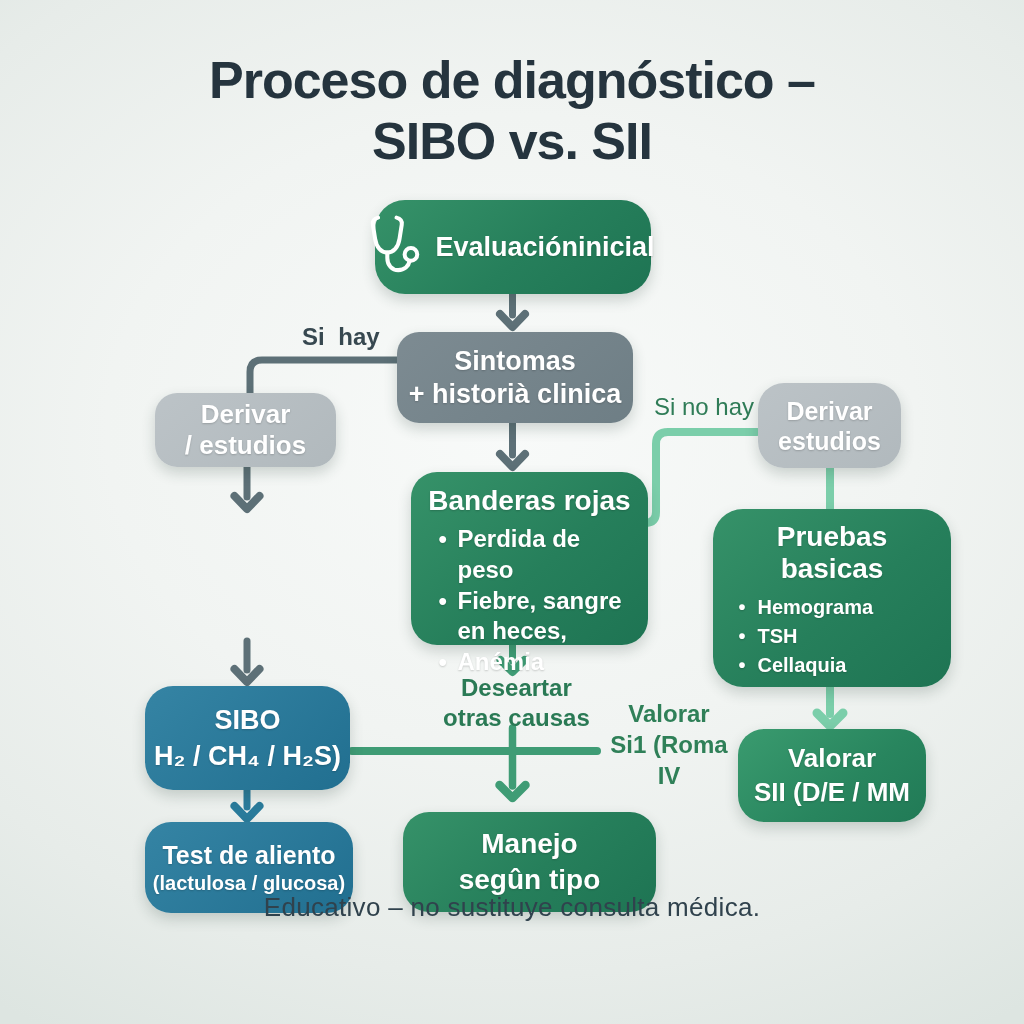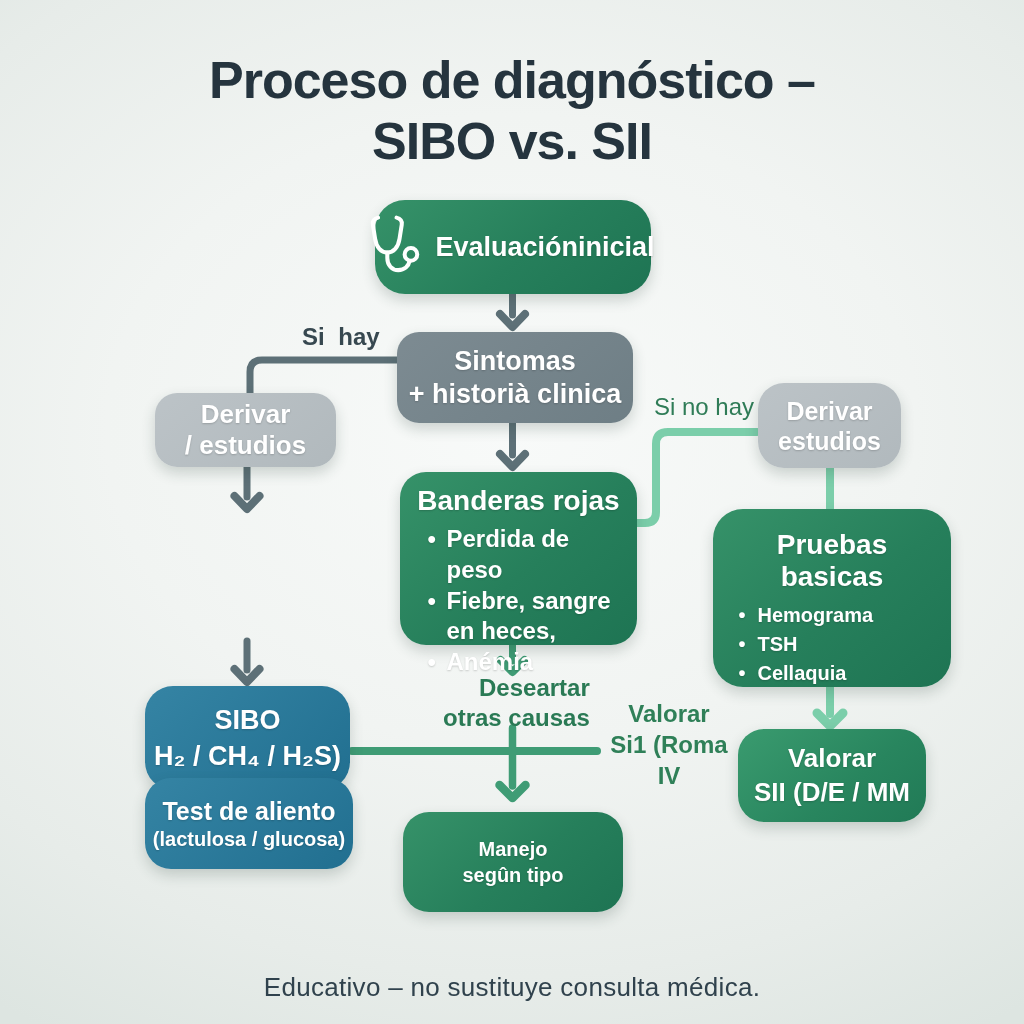--- a/index.html
+++ b/index.html
@@ -31,44 +31,44 @@
   .darkslate{background:linear-gradient(140deg,#647679 0%,#56686d 100%);}
   .lightgray{background:linear-gradient(140deg,#bcc3c7 0%,#b1b9bd 100%);}
   .blue{background:linear-gradient(140deg,#3584a4 0%,#216f90 100%);}
 
   .n-eval{left:375px;top:200px;width:276px;height:94px;border-radius:30px;flex-direction:row;gap:14px;font-size:27px;}
   .n-eval .txt{display:flex;flex-direction:row;}
   .steth{flex:0 0 auto;margin-left:-6px;}
   .n-sintomas{left:397px;top:332px;width:236px;height:91px;border-radius:22px;font-size:27px;}
   .n-derivar-izq{left:155px;top:393px;width:181px;height:74px;border-radius:22px;font-size:26px;line-height:1.18;}
   .n-derivar-der{left:758px;top:383px;width:143px;height:85px;border-radius:26px;font-size:25px;line-height:1.2;}
-  .n-banderas{left:400px;top:472px;width:237px;height:173px;border-radius:26px;justify-content:flex-start;padding-top:12px;box-sizing:border-box;}
+  .n-banderas{left:411px;top:472px;width:237px;height:173px;border-radius:26px;justify-content:flex-start;padding-top:12px;box-sizing:border-box;}
   .n-banderas .hd{font-size:28px;margin-bottom:6px;}
   .n-examen{left:122px;top:511px;width:250px;height:130px;border-radius:24px;font-size:26px;}
   .n-sibo{left:145px;top:686px;width:205px;height:104px;border-radius:28px;font-size:27px;line-height:1.35;}
-  .n-test{left:145px;top:778px;width:208px;height:91px;border-radius:26px;font-size:25px;}
+  .n-test{left:145px;top:822px;width:208px;height:91px;border-radius:26px;font-size:25px;}
   .n-test .sub{font-size:20px;font-weight:bold;}
-  .n-pruebas{left:713px;top:509px;width:238px;height:178px;border-radius:30px;justify-content:flex-start;padding-top:20px;box-sizing:border-box;}
+  .n-pruebas{left:713px;top:509px;width:238px;height:178px;border-radius:30px;justify-content:flex-start;padding-top:12px;box-sizing:border-box;}
   .n-pruebas .hd{font-size:28px;line-height:1.15;margin-bottom:8px;}
   .n-valorar{left:738px;top:729px;width:188px;height:93px;border-radius:26px;font-size:26px;line-height:1.3;}
-  .n-manejo{left:403px;top:812px;width:220px;height:100px;border-radius:26px;font-size:20px;line-height:1.3;}
+  .n-manejo{left:403px;top:812px;width:253px;height:100px;border-radius:26px;font-size:28px;line-height:1.3;}
 
   ul.blts{list-style:none;margin:0;padding:0;text-align:left;font-weight:bold;}
   .n-banderas ul.blts{width:190px;font-size:24px;line-height:1.28;}
   .n-pruebas ul.blts{width:195px;font-size:20px;line-height:1.45;}
   ul.blts li{position:relative;padding-left:23px;}
   ul.blts li::before{content:"\2022";position:absolute;left:4px;}
 
   .lbl{position:absolute;font-size:24px;line-height:1.27;}
   .lbl-si-hay{left:302px;top:322px;color:#374850;font-weight:bold;word-spacing:7px;}
   .lbl-si-no-hay{left:654px;top:392px;color:#2f7c57;font-weight:500;}
-  .lbl-descartar{left:443px;top:673px;color:#2a7a55;font-weight:bold;text-align:right;}
+  .lbl-descartar{left:443px;top:673px;color:#2a7a55;font-weight:bold;text-align:center;}
   .lbl-valorar{left:596px;top:698px;width:146px;color:#2f8058;font-weight:bold;text-align:center;line-height:1.3;}
   .footer{
-    position:absolute;top:972px;left:0;width:100%;text-align:center;
+    position:absolute;top:892px;left:0;width:100%;text-align:center;
     font-size:26px;color:#30424d;letter-spacing:.3px;
   }
 </style>
 </head>
 <body>
 
 <div id="canvas">
 
   <svg id="connectors" width="1024" height="1024">
     <g fill="none" stroke-linecap="round" stroke-linejoin="round">

